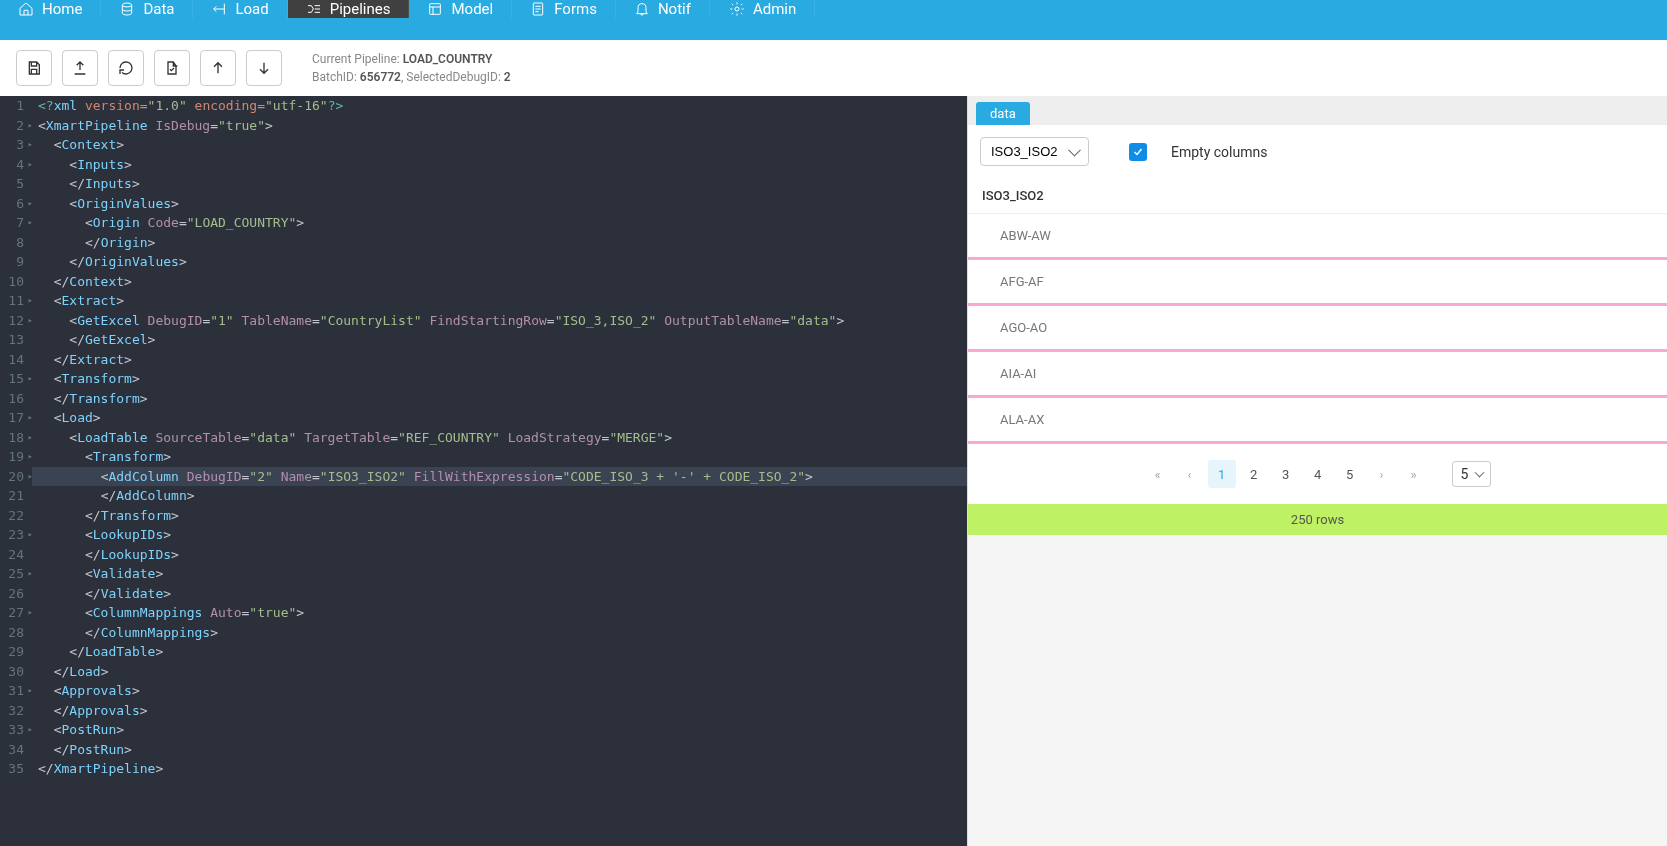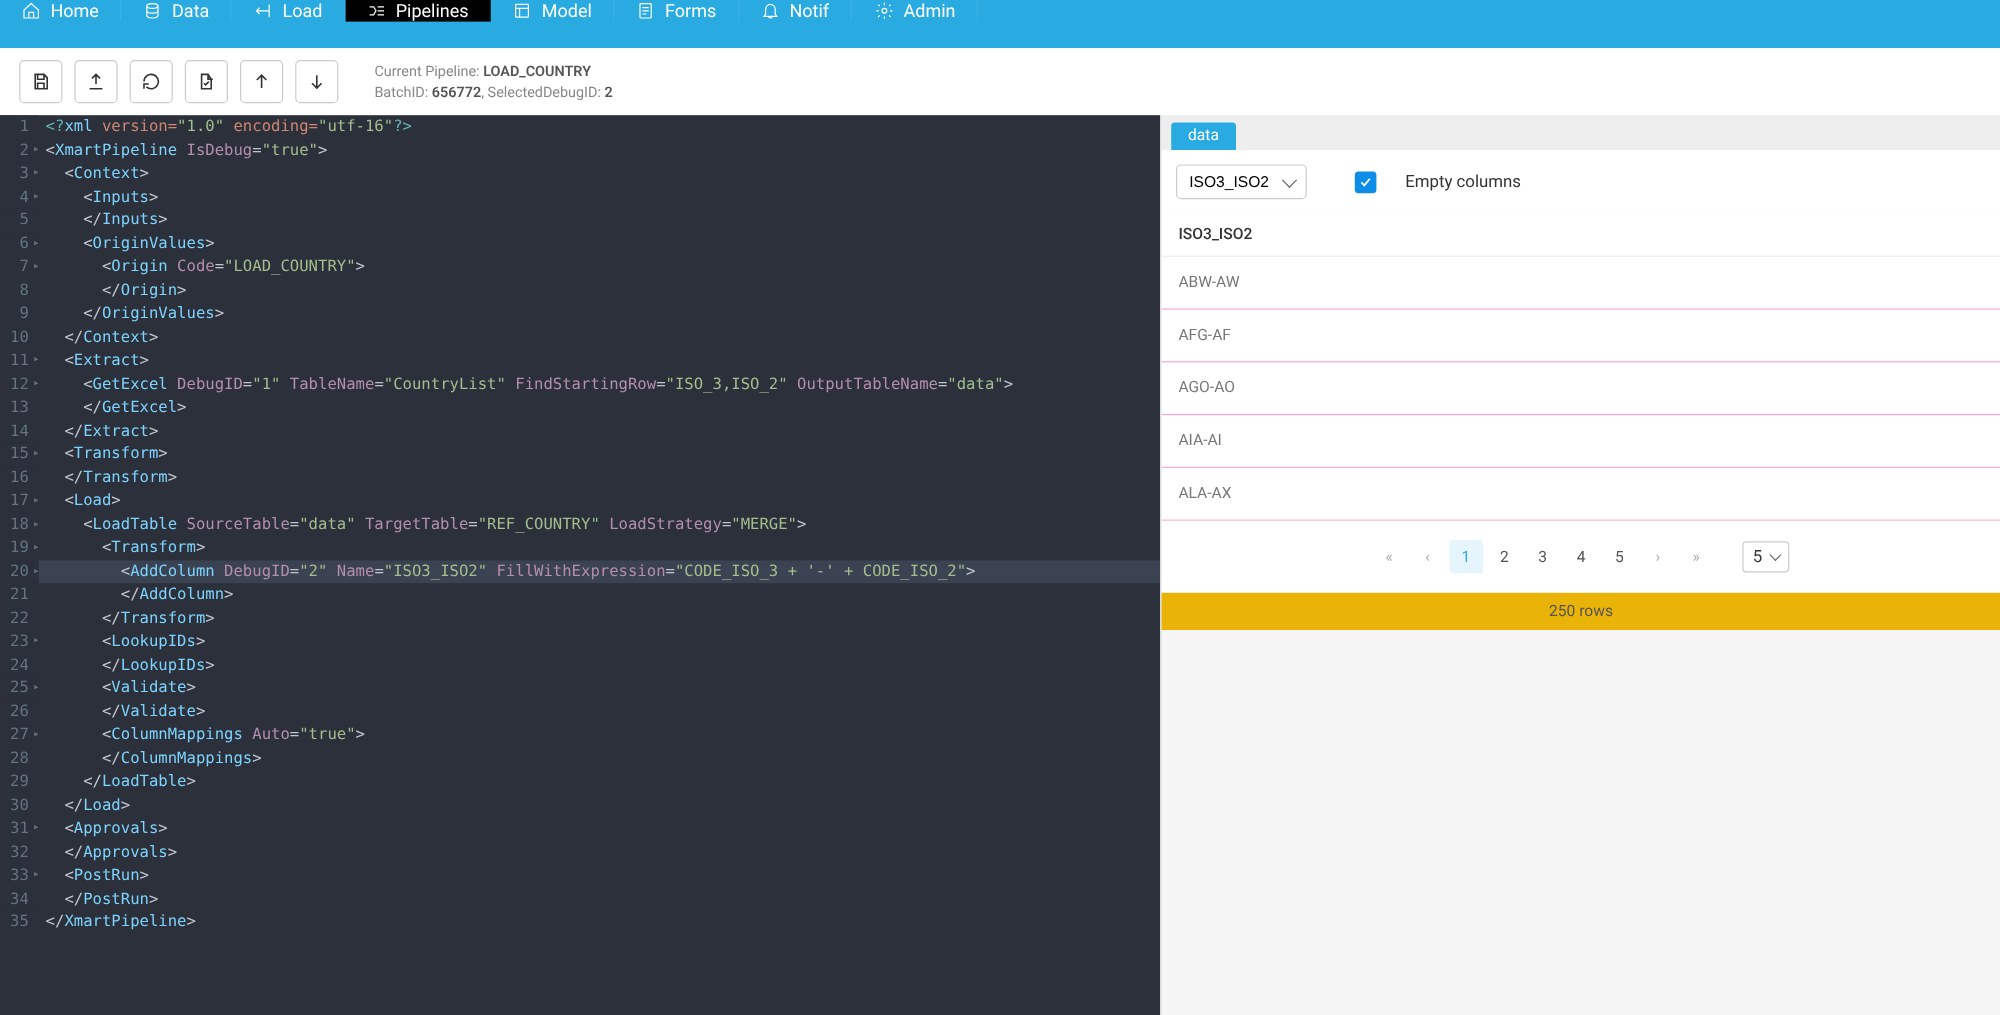--- a/index.html
+++ b/index.html
@@ -1,21 +1,21 @@
 <!DOCTYPE html>
 <html><head>
 <meta charset="utf-8">
 <style>
 * { margin:0; padding:0; box-sizing:border-box; }
 body { font-family:-apple-system,BlinkMacSystemFont,"Segoe UI",Roboto,sans-serif; font-size:14px; background:#fff; color:#333; }
 
 
 .topnav { background:#29abe2; display:flex; height:40px; align-items:flex-start; }
 .nav-item { display:flex; align-items:center; padding:0 18px; color:#fff; cursor:pointer; gap:8px; font-size:15px; border-right:1px solid rgba(255,255,255,0.08);}
-.nav-item.active { background:#000000; }
+.nav-item.active { background:#404040; }
 .nav-sep { width:1px; background:rgba(255,255,255,0.15); }
 .nav-icon { width:16px; height:16px; display:inline-block; }
 
 
 .toolbar { display:flex; align-items:flex-end; padding:10px 16px; gap:10px; }
 .tool-btn { width:36px; height:36px; border:1px solid #ccc; border-radius:4px; background:#fff; display:flex; align-items:center; justify-content:center; cursor:pointer; }
 .tool-btn svg { width:16px; height:16px; stroke:#333; fill:none; stroke-width:2; }
 .pipeline-info { margin-left:20px; font-size:12px; color:#888; line-height:1.5; }
 .pipeline-info b { color:#555; font-weight:600; }
 
@@ -42,28 +42,28 @@
 .tab { display:inline-block; padding:4px 14px; background:#29abe2; color:#fff; border-radius:3px 3px 0 0; font-size:13px; cursor:pointer;}
 .controls { display:flex; align-items:center; padding:12px; gap:40px; background:#fff; }
 .select { position:relative; }
 .select select { appearance:none; border:1px solid #ccc; border-radius:4px; padding:6px 30px 6px 10px; font-size:13px; background:#fff; cursor:pointer;}
 .select::after { content:""; position:absolute; right:10px; top:50%; width:8px; height:8px; border-right:1.5px solid #666; border-bottom:1.5px solid #666; transform:translateY(-70%) rotate(45deg); pointer-events:none;}
 .chk { display:flex; align-items:center; gap:24px; cursor:pointer; }
 .chkbox { width:18px; height:18px; background:#0d8ce8; border-radius:3px; display:flex; align-items:center; justify-content:center;}
 .chkbox svg { width:12px; height:12px; stroke:#fff; stroke-width:3; fill:none; }
 .datatable { background:#fff; }
 .dt-head { padding:10px 14px; font-size:13px; font-weight:500; color:#333; border-bottom:1px solid #eee; }
-.dt-row { padding:14px 14px; font-size:13px; color:#777; border-bottom:1px solid #f9a8d4; }
+.dt-row { padding:14px 32px; font-size:13px; color:#777; border-bottom:3px solid #f9a8d4; }
 .pager { display:flex; align-items:center; justify-content:center; gap:4px; padding:16px; background:#fff;}
 .pg-btn { min-width:28px; height:28px; display:flex; align-items:center; justify-content:center; color:#555; cursor:pointer; border-radius:3px; font-size:13px;}
 .pg-btn.active { background:#e6f4fb; color:#29abe2; }
 .pg-btn.nav { color:#aaa; }
 .pg-size { margin-left:20px; border:1px solid #ccc; border-radius:3px; padding:4px 22px 4px 8px; position:relative; cursor:pointer;}
 .pg-size::after { content:""; position:absolute; right:7px; top:50%; width:6px; height:6px; border-right:1.5px solid #666; border-bottom:1.5px solid #666; transform:translateY(-70%) rotate(45deg);}
-.rowcount { text-align:center; padding:8px; font-size:13px; color:#555; background:#eab308;}
+.rowcount { text-align:center; padding:8px; font-size:13px; color:#555; background:#bef264;}
 </style>
 </head>
 <body>
 
 <div class="topnav" id="nav">
     <div class="nav-item">
       <span class="nav-icon"><svg viewBox="0 0 24 24" width="16" height="16">
           <path d="M3 11l9-8 9 8v10H3z M9 21v-7h6v7" fill="none" stroke="#fff" stroke-width="1.5"></path>
         </svg></span>
       <span>Home</span>

